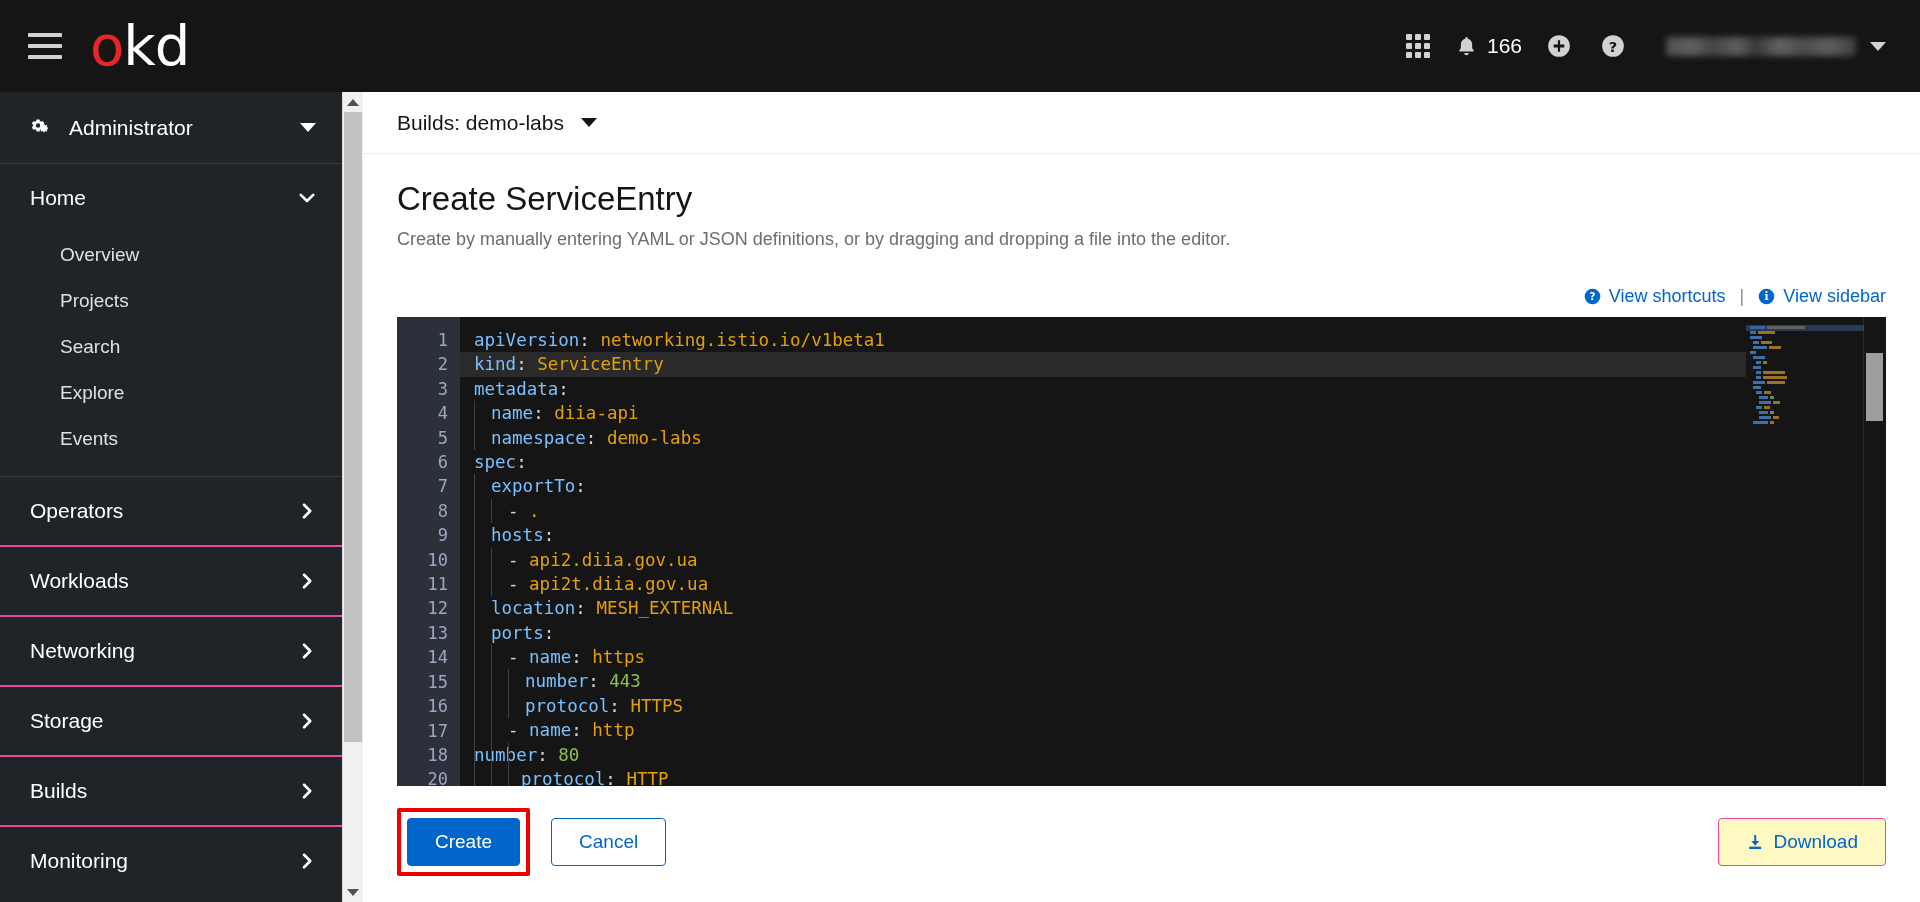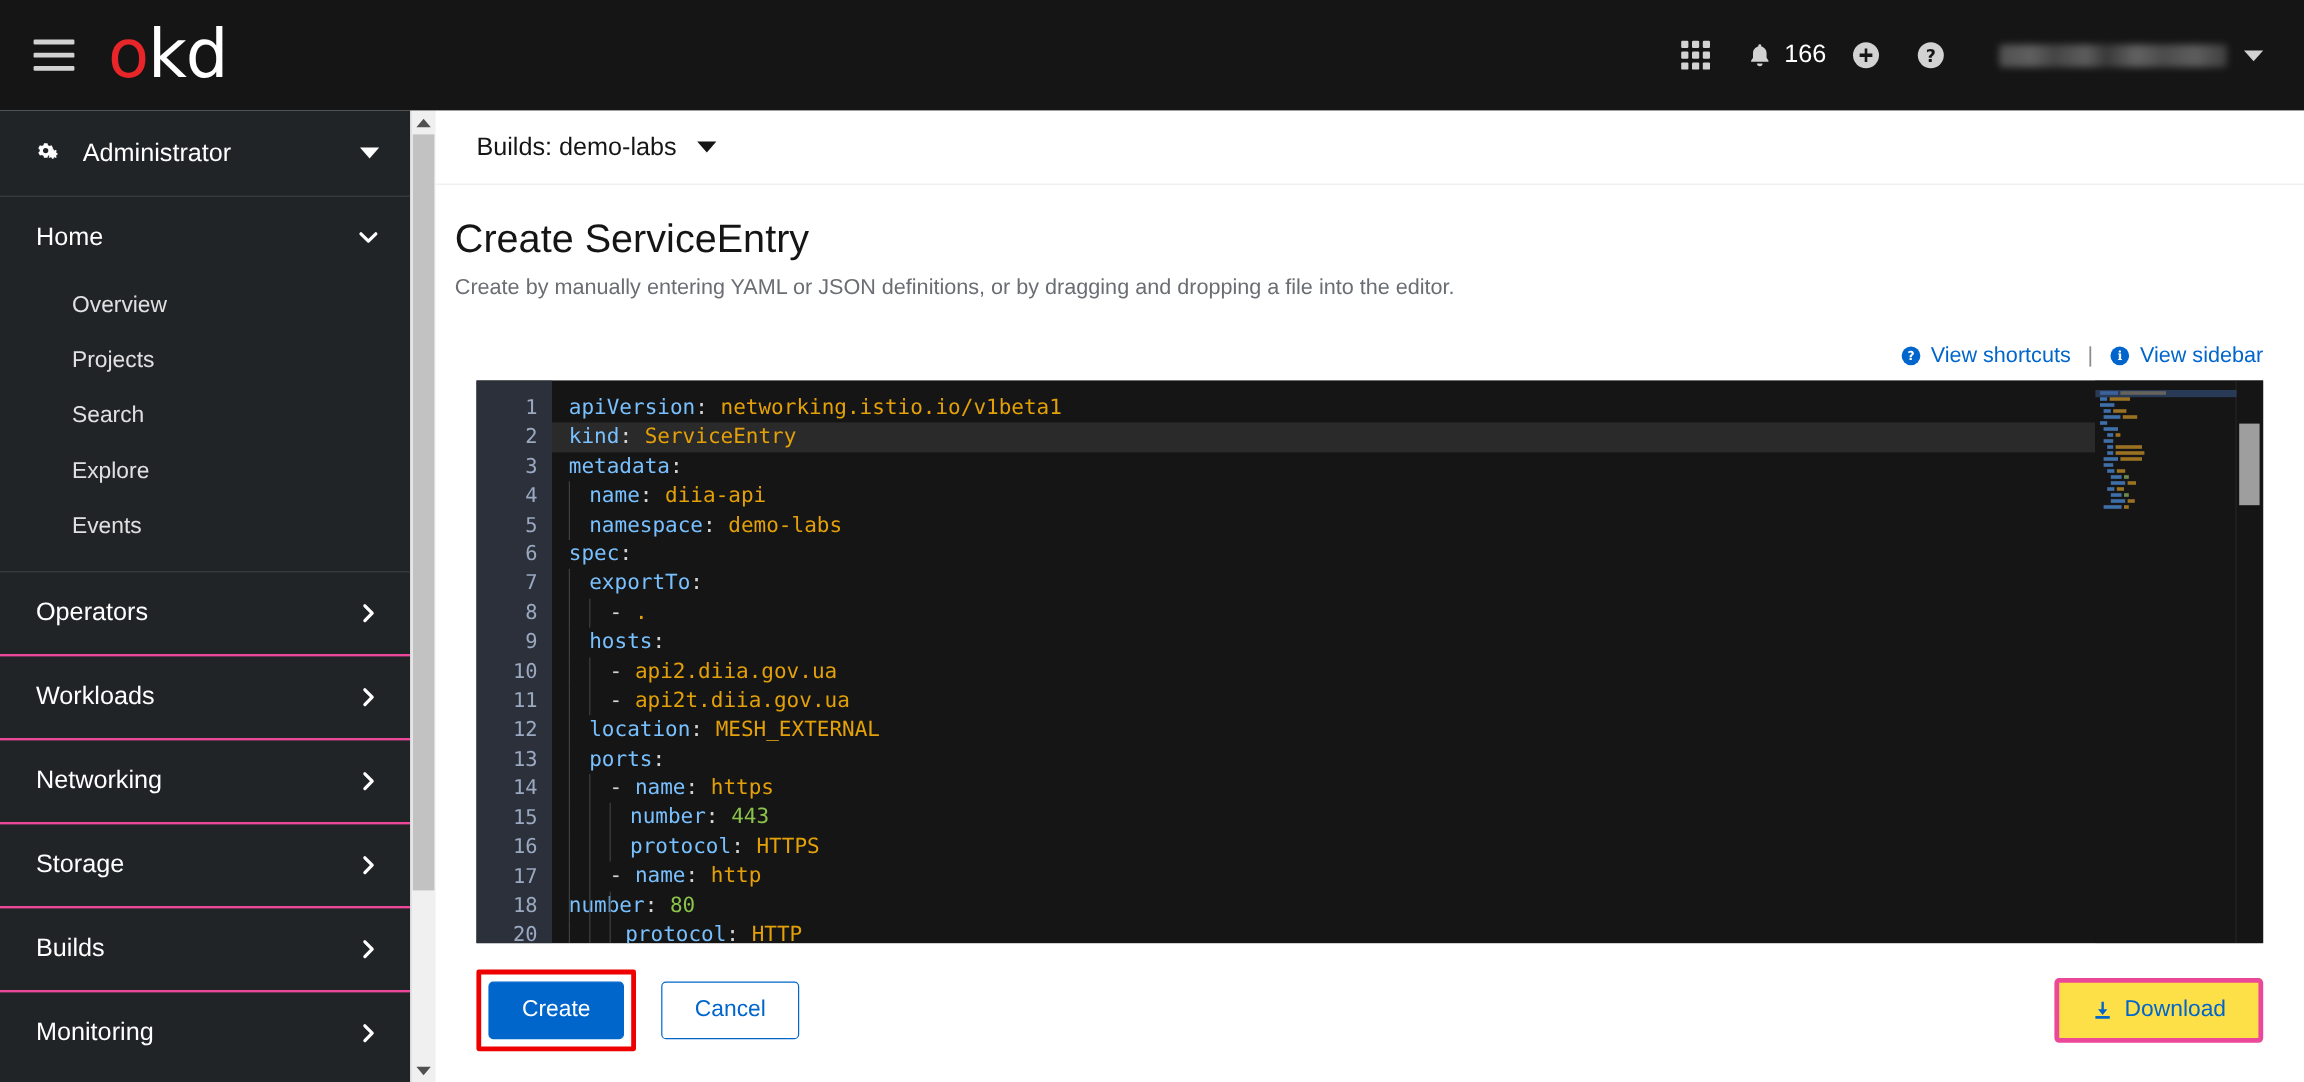--- a/index.html
+++ b/index.html
@@ -21,21 +21,21 @@
     position: relative; z-index: 30;
   }
   .hamburger { width: 34px; height: 26px; display: flex; flex-direction: column; justify-content: space-between; cursor: pointer; margin-right: 28px; }
   .hamburger span { display: block; height: 4px; background: #d2d2d2; border-radius: 1px; }
   .brand { display: flex; align-items: flex-end; cursor: pointer; line-height: 1; }
   .brand-o { font-size: 56px; font-weight: 400; color: #e8262a; letter-spacing: -1px; font-family: "DejaVu Sans", sans-serif; }
   .brand-kd { font-size: 56px; font-weight: 400; color: #ffffff; letter-spacing: -1px; font-family: "DejaVu Sans", sans-serif; }
   .mh-spacer { flex: 1; }
   .mh-tools { display: flex; align-items: center; gap: 0px; }
   .mh-btn {
-    display: flex; align-items: center; justify-content: flex-start;
+    display: flex; align-items: center; justify-content: center;
     min-width: 54px; height: 54px; cursor: pointer; color: #d2d2d2;
     padding: 0 10px;
   }
   .grid-icon { display: grid; grid-template-columns: repeat(3, 6px); grid-template-rows: repeat(3, 6px); gap: 3px; }
   .grid-icon i { background: #d2d2d2; display: block; border-radius: 1px; }
   .bell-wrap { display: flex; align-items: center; gap: 9px; }
   .notif-count { font-size: 21px; color: #ffffff; font-weight: 400; }
   .user-area { display: flex; align-items: center; gap: 14px; margin-left: 26px; cursor: pointer; padding-right: 4px; }
   .user-name-blur {
     width: 190px; height: 19px;
@@ -88,21 +88,21 @@
   
   .main { flex: 1; background: #fff; display: flex; flex-direction: column; min-width: 0; overflow: hidden; }
   .project-bar {
     height: 62px; min-height: 62px; display: flex; align-items: center;
     padding: 0 34px; border-bottom: 1px solid #ededed;
   }
   .project-sel { display: flex; align-items: center; gap: 17px; cursor: pointer; }
   .project-label { font-size: 21px; color: #151515; }
   .caret-dark { width: 0; height: 0; border-left: 8px solid transparent; border-right: 8px solid transparent; border-top: 9px solid #151515; }
 
-  .page-head { padding: 26px 34px 0 16px; }
+  .page-head { padding: 26px 34px 0 34px; }
   .page-title { font-size: 33px; font-weight: 400; color: #151515; letter-spacing: 0px; }
   .page-desc { font-size: 18px; color: #6a6e73; margin-top: 11px; }
 
   .editor-block { padding: 0 34px; margin-top: 36px; flex: 1; display: flex; flex-direction: column; min-height: 0; }
   .editor-links { display: flex; align-items: center; justify-content: flex-end; gap: 11px; padding-bottom: 10px; }
   .elink { display: flex; align-items: center; gap: 8px; color: #0066cc; font-size: 18px; cursor: pointer; }
   .elink-sep { color: #8a8d90; font-size: 18px; padding: 0 3px; }
 
   
   .editor {
@@ -141,21 +141,21 @@
   
   .actions {
     display: flex; align-items: center; padding: 22px 34px 26px 34px; gap: 21px;
   }
   .btn {
     font-size: 19px; padding: 11px 27px; border-radius: 4px; cursor: pointer;
     font-family: "Liberation Sans", sans-serif; border: 1px solid transparent; line-height: 1.25;
   }
   .btn-primary { background: #0066cc; color: #fff; border-color: #0066cc; }
   .btn-secondary { background: #fff; color: #0066cc; border: 1px solid #0066cc; }
-  .btn-download { background: #fde047; color: #0066cc; border: 4px solid #ec4899; display: flex; align-items: center; gap: 10px; }
+  .btn-download { background: #fef9c3; color: #0066cc; border: 1px solid #ec4899; display: flex; align-items: center; gap: 10px; }
   .actions-spacer { flex: 1; }
   .hl-box {
     position: relative; display: inline-block; padding: 6px;
     border: 4px solid #ee0000; border-radius: 2px; background: #fff;
   }
 </style>
 </head>
 <body>
 
 <div class="app">

